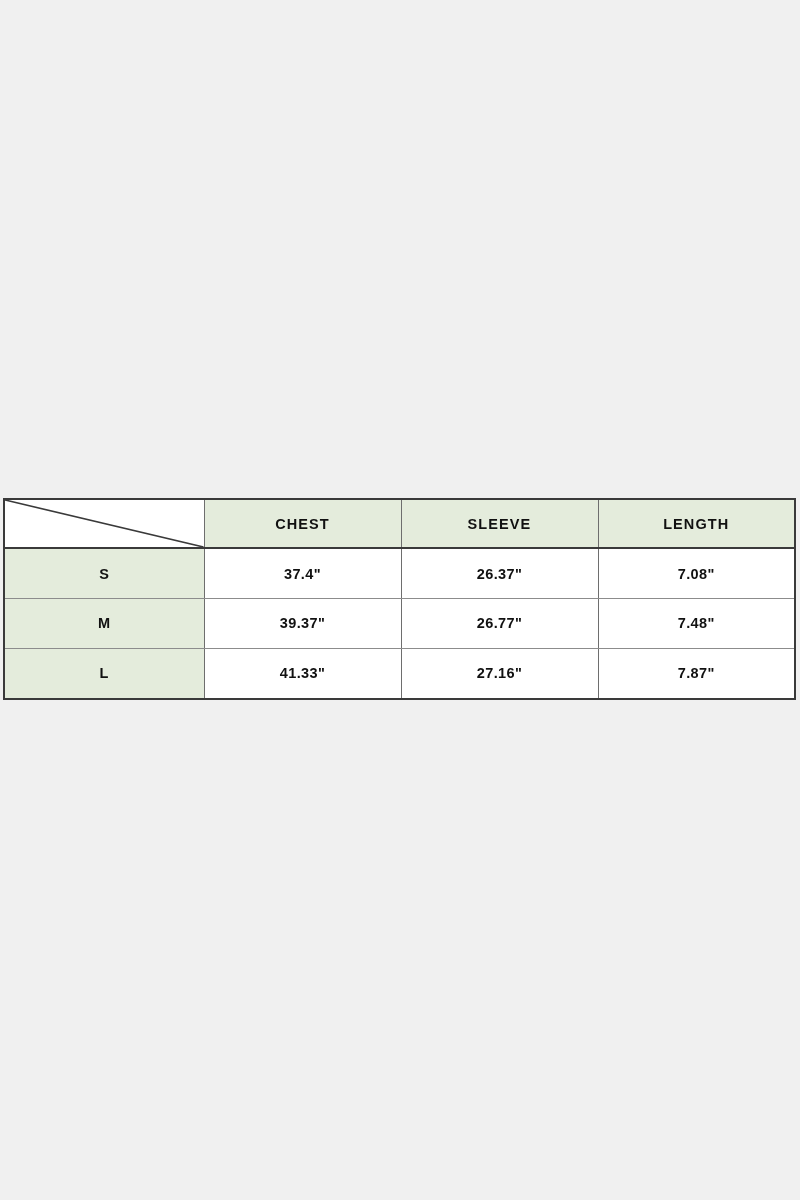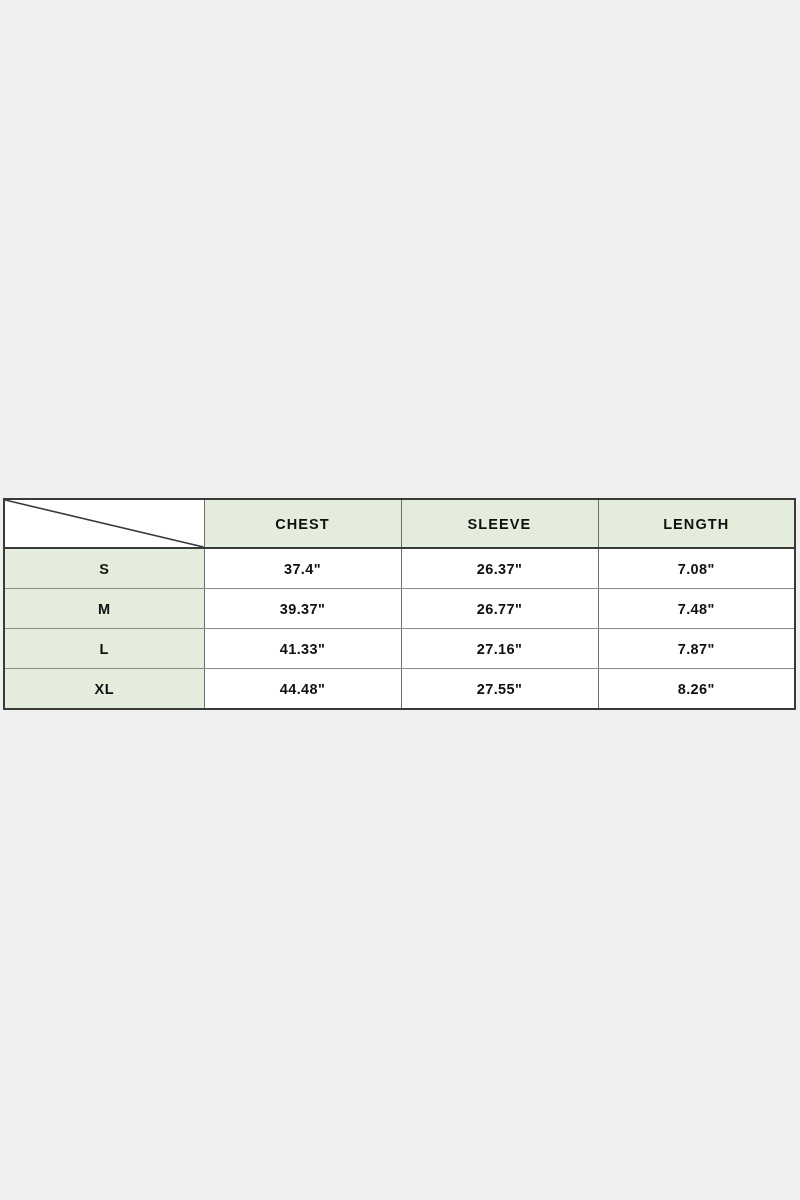--- a/index.html
+++ b/index.html
@@ -132,21 +132,15 @@
         <td class="value-cell">39.37"</td>
         <td class="value-cell">26.77"</td>
         <td class="value-cell">7.48"</td>
       </tr>
       <tr>
         <td class="size-label">L</td>
         <td class="value-cell">41.33"</td>
         <td class="value-cell">27.16"</td>
         <td class="value-cell">7.87"</td>
       </tr>
-      <tr>
-        <td class="size-label">XL</td>
-        <td class="value-cell">44.48"</td>
-        <td class="value-cell">27.55"</td>
-        <td class="value-cell">8.26"</td>
-      </tr>
     </tbody>
   </table>
 </div>
 
 </body></html>

